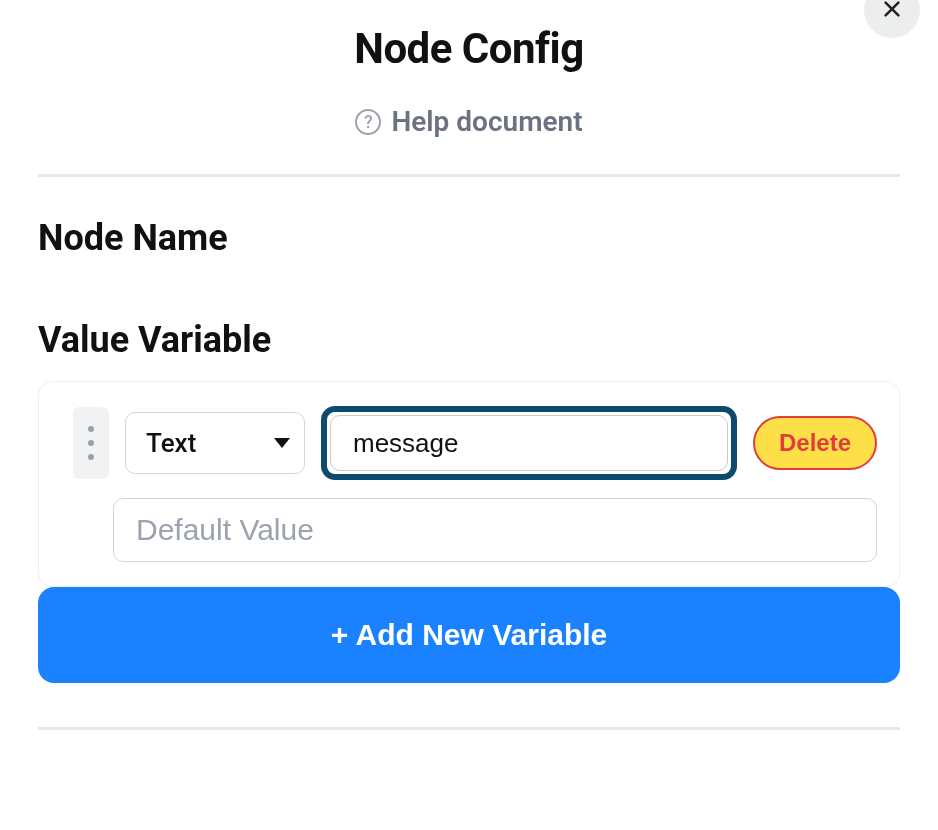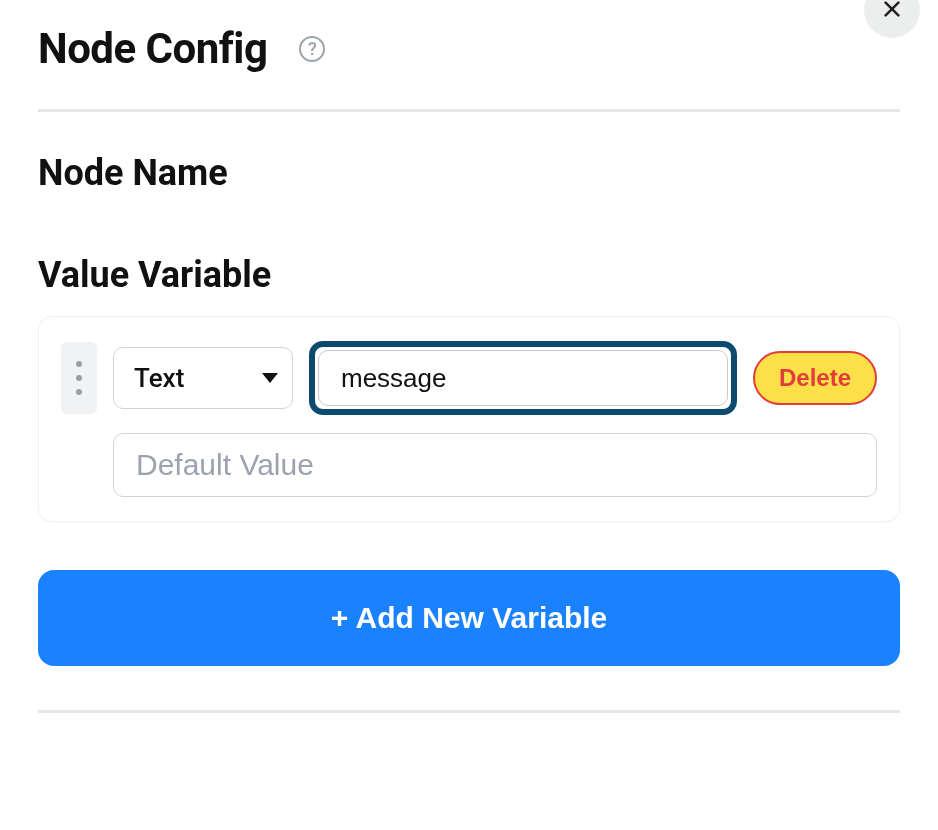--- a/index.html
+++ b/index.html
@@ -31,20 +31,21 @@
     }
     .close-btn svg { width: 22px; height: 22px; }
     .container {
       padding: 24px 38px 0 38px;
     }
     .header {
       display: flex;
       align-items: center;
       gap: 32px;
       padding-bottom: 36px;
+      flex-direction: column;
     }
     .title {
       font-size: 42px;
       font-weight: 700;
       color: #111;
       letter-spacing: -0.5px;
     }
     .help-link {
       display: flex;
       align-items: center;
@@ -93,20 +94,21 @@
       border: 1px solid #f0f0f0;
       border-radius: 14px;
       padding: 24px 22px;
       box-shadow: 0 1px 3px rgba(0,0,0,0.02);
     }
     .var-row1 {
       display: flex;
       align-items: center;
       gap: 16px;
       margin-bottom: 18px;
+      margin-left: 12px;
     }
     .drag-handle {
       width: 36px;
       height: 72px;
       background: #f1f2f3;
       border-radius: 6px;
       display: flex;
       flex-direction: column;
       align-items: center;
       justify-content: center;
@@ -181,21 +183,20 @@
       height: 64px;
       border: 1.5px solid #d1d5db;
       border-radius: 10px;
       padding: 0 22px;
       font-size: 30px;
       color: #111;
       outline: none;
     }
     .default-input::placeholder { color: #9ca3af; font-weight: 400; }
     .add-btn {
-      margin-top: 48px;
       width: 100%;
       height: 96px;
       border: none;
       border-radius: 16px;
       background: #1a82ff;
       color: #fff;
       font-size: 30px;
       font-weight: 700;
       cursor: pointer;
     }
@@ -215,20 +216,21 @@
       <line x1="19" y1="5" x2="5" y2="19"></line>
     </svg>
   </span>
 </button>
 
 <div class="container">
   <div class="header">
     <h1 class="title">Node Config</h1>
     <div class="help-link">
       <span class="help-icon">?</span>
+      <span>Help document</span>
     </div>
   </div>
 
   <hr class="divider">
 
   <div class="section-label">Node Name</div>
 
   <div class="section-spacing"></div>
 
   <div class="section-label">Value Variable</div>

